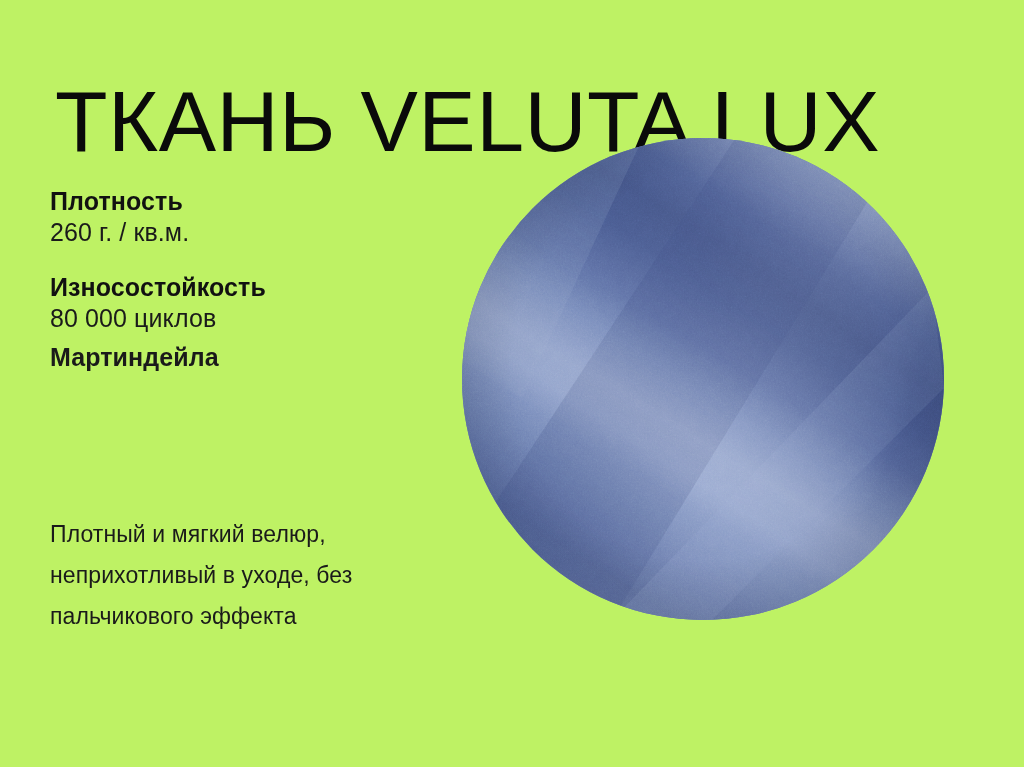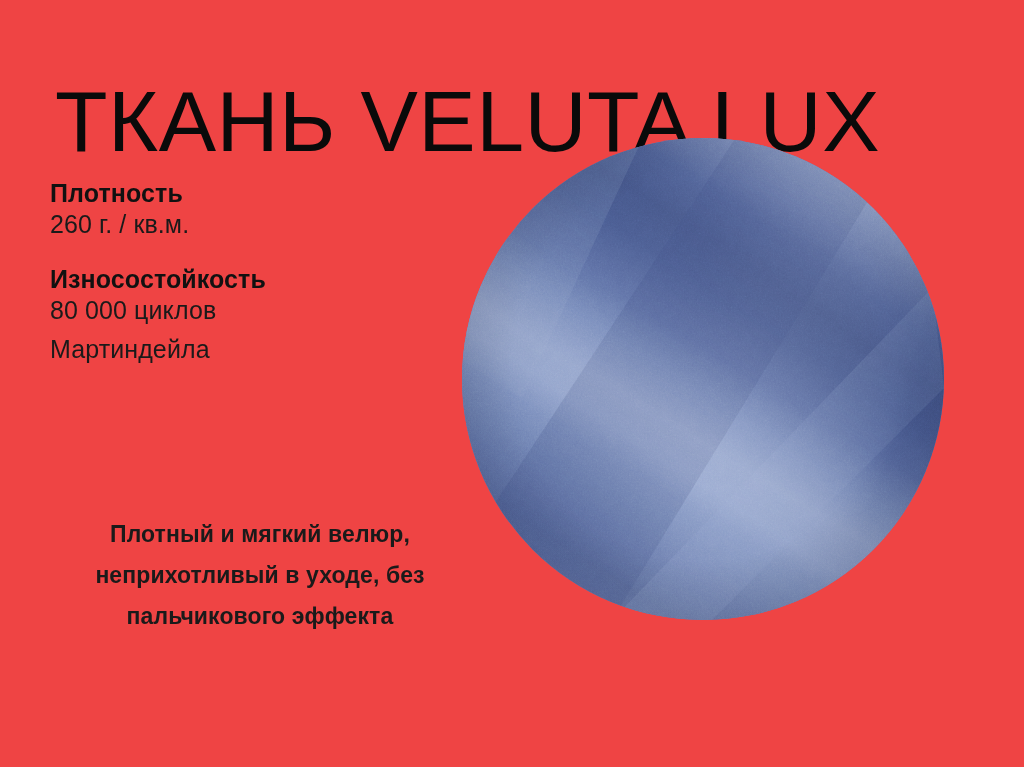--- a/index.html
+++ b/index.html
@@ -13,21 +13,21 @@
     font-family: "Liberation Sans", "DejaVu Sans", sans-serif;
     color: #0d0d0d;
     overflow: hidden;
     position: relative;
   }
 
   .slide {
     position: relative;
     width: 1024px;
     height: 767px;
-    background: #ef4444;
+    background: #bef264;
   }
 
   
   .title {
     position: absolute;
     left: 55px;
     top: 18px;
     font-size: 86px;
     font-weight: 300;
     letter-spacing: 0.5px;
@@ -39,20 +39,21 @@
   
   .specs {
     position: absolute;
     left: 50px;
     top: 178px;
     width: 400px;
   }
 
   .spec-block {
     margin-bottom: 25px;
+    margin-top: 8px;
   }
   .spec-block.last-spec {
     margin-bottom: 0;
   }
 
   .spec-label {
     font-size: 25px;
     font-weight: 700;
     line-height: 1.22;
     color: #111111;
@@ -62,39 +63,38 @@
   .spec-value {
     font-size: 25px;
     font-weight: 400;
     line-height: 1.22;
     color: #1a1a1a;
     letter-spacing: 0.1px;
   }
 
   .spec-value-second {
     font-size: 25px;
-    font-weight: 400;
+    font-weight: 700;
     line-height: 1.22;
     color: #1a1a1a;
     letter-spacing: 0.1px;
     margin-top: 9px;
   }
 
   
   .description {
     position: absolute;
     left: 50px;
     top: 491px;
     width: 420px;
     font-size: 23px;
-    font-weight: 700;
+    font-weight: 400;
     line-height: 1.78;
     color: #1a1a1a;
     letter-spacing: 0.1px;
-    text-align: center;
   }
 
   
   .fabric-circle {
     position: absolute;
     left: 462px;
     top: 138px;
     width: 482px;
     height: 482px;
     border-radius: 50%;

